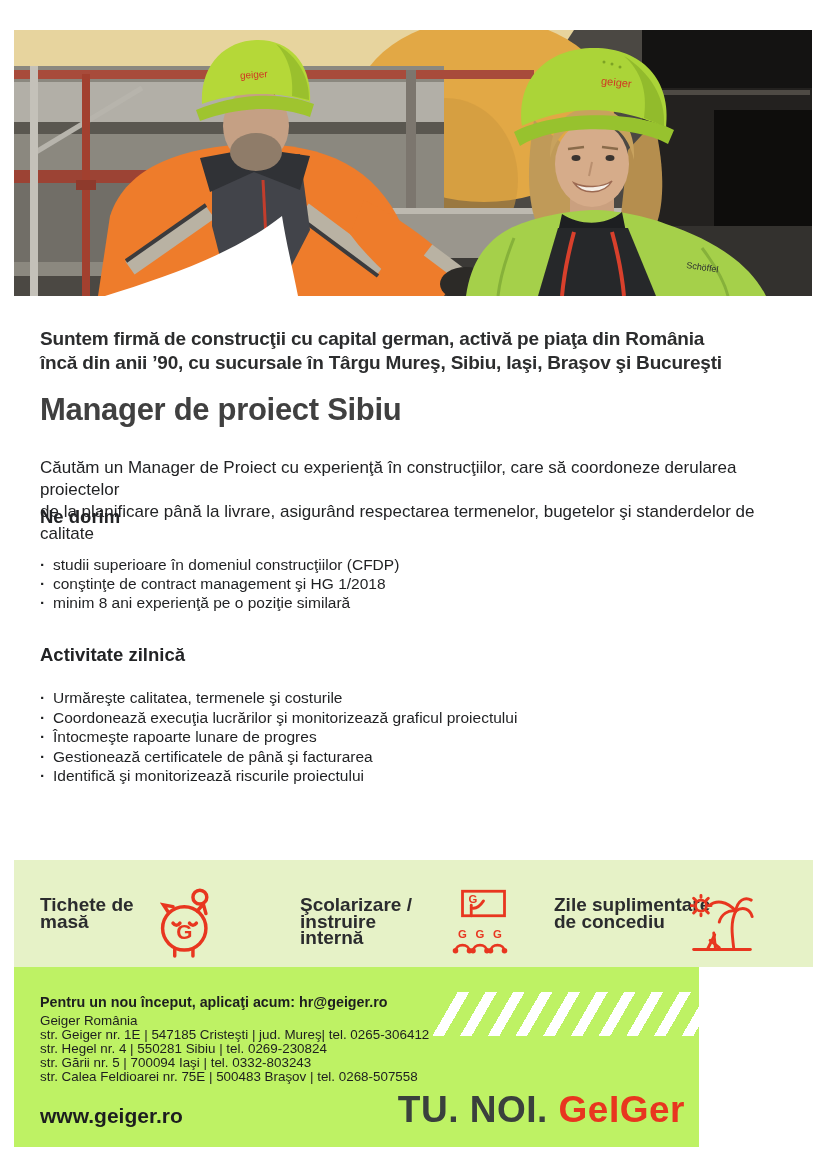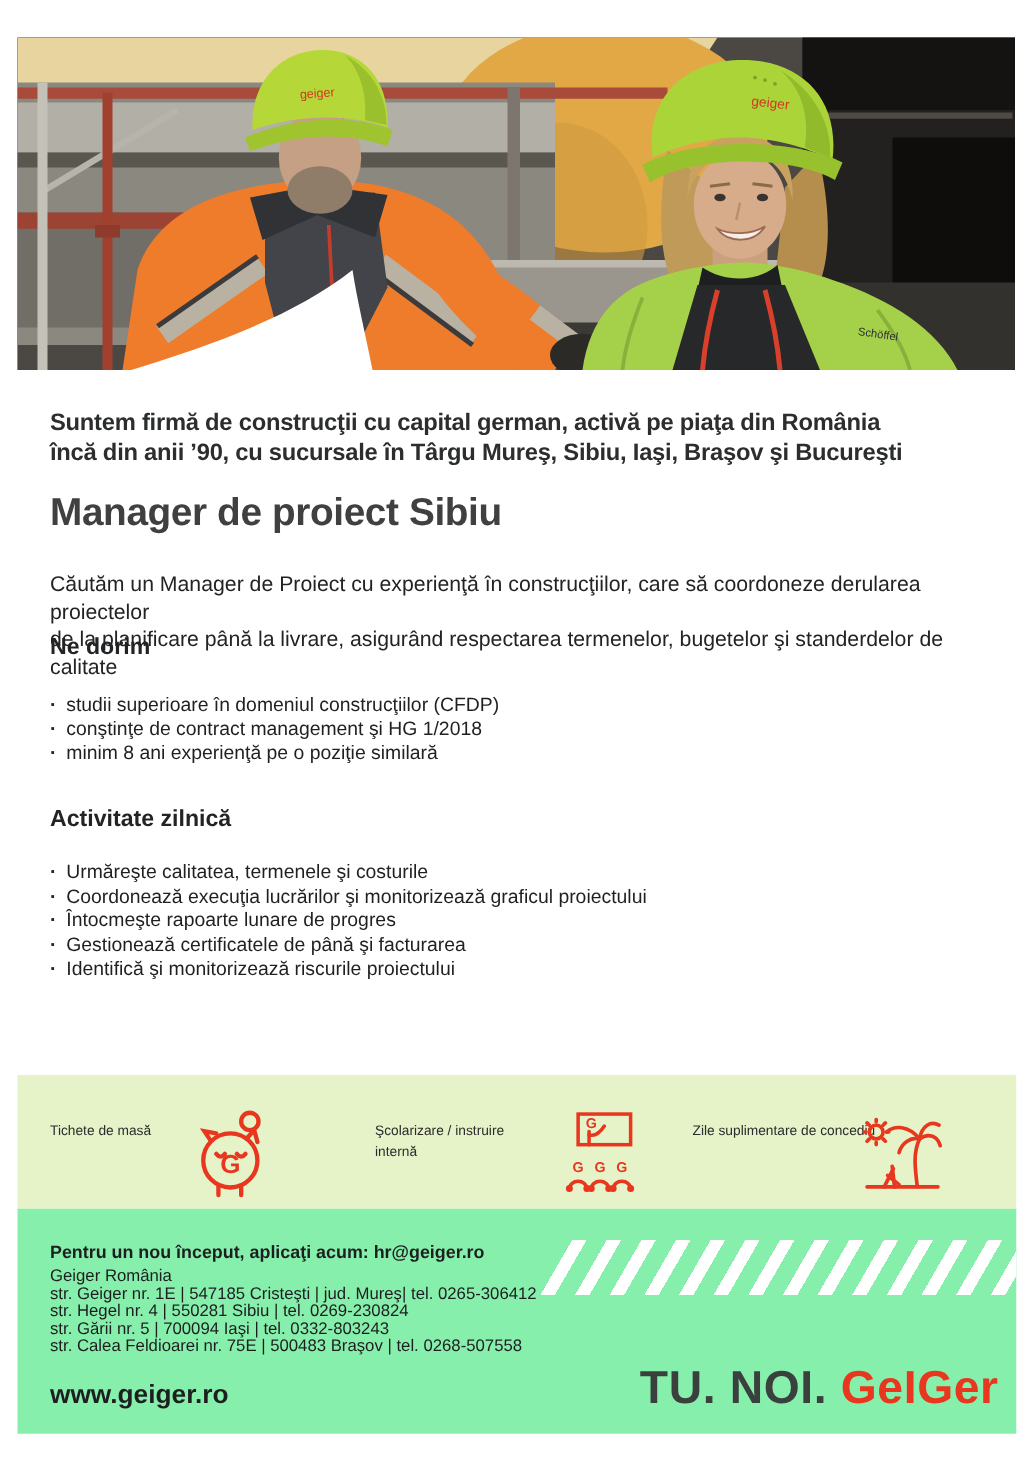--- a/index.html
+++ b/index.html
@@ -22,31 +22,31 @@
   .h2.activitate{top:644px;}
   ul.blist{margin:0;padding:0;list-style:none;font-size:15.5px;color:#1f2022;}
   ul.blist li{position:relative;padding-left:13px;}
   ul.blist li::before{content:"\00b7";position:absolute;left:0;top:0;font-weight:800;}
   .list1{left:40px;top:555px;line-height:19.2px;}
   .list2{left:40px;top:688px;line-height:19.5px;}
   .list2 li{padding-left:15px;}
 
   
   .benefits{left:14px;top:860px;width:799px;height:107px;background:#e6f2c7;}
-  .benefit-label{position:absolute;font-size:11px;line-height:16.5px;font-weight:400;color:#2b2c2e;}
+  .benefit-label{position:absolute;font-size:19px;line-height:16.5px;font-weight:700;color:#2b2c2e;}
   .bl1{left:26px;top:37px;width:130px;}
   .bl2{left:286px;top:37px;width:135px;}
   .bl3{left:540px;top:37px;width:160px;}
   .bicon{position:absolute;}
   .bi1{left:146px;top:24px;width:52px;height:80px;}
   .bi2{left:438px;top:28px;width:56px;height:66px;}
   .bi3{left:676px;top:32px;width:64px;height:62px;}
 
   
-  .footer{left:14px;top:967px;width:799px;height:180px;background:#86efac;}
+  .footer{left:14px;top:967px;width:685px;height:180px;background:#bef264;}
   .stripes{position:absolute;left:416px;top:25px;width:383px;height:44px;
     background:repeating-linear-gradient(120deg,#ffffff 0 10px,rgba(255,255,255,0) 10px 24px);
     clip-path:polygon(26px 0,100% 0,100% 100%,0 100%);}
   .contact{position:absolute;left:26px;top:27px;color:#1d1e1f;}
   .apply-line{font-size:14.3px;font-weight:800;margin:0 0 4px 0;}
   .contact-line{font-size:13.4px;line-height:13.9px;font-weight:400;}
   .website{position:absolute;left:26px;top:137px;font-size:21px;font-weight:700;color:#1d1e1f;}
   .slogan{position:absolute;right:14px;top:122px;width:420px;text-align:right;font-size:37px;font-weight:800;letter-spacing:0.5px;white-space:nowrap;}
   .slogan .tu-noi{color:#3a403d;}
   .slogan .brand{color:#e8361f;}

